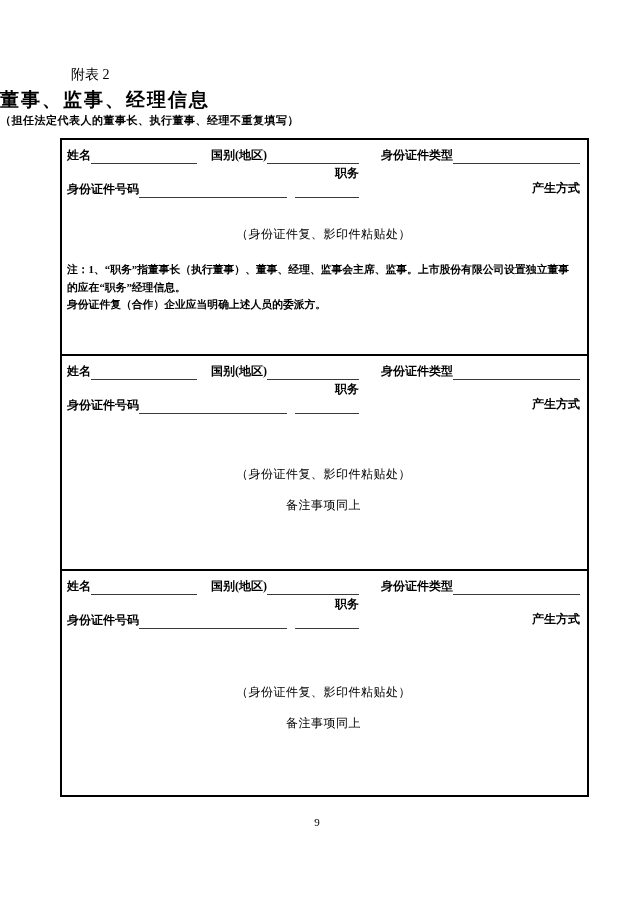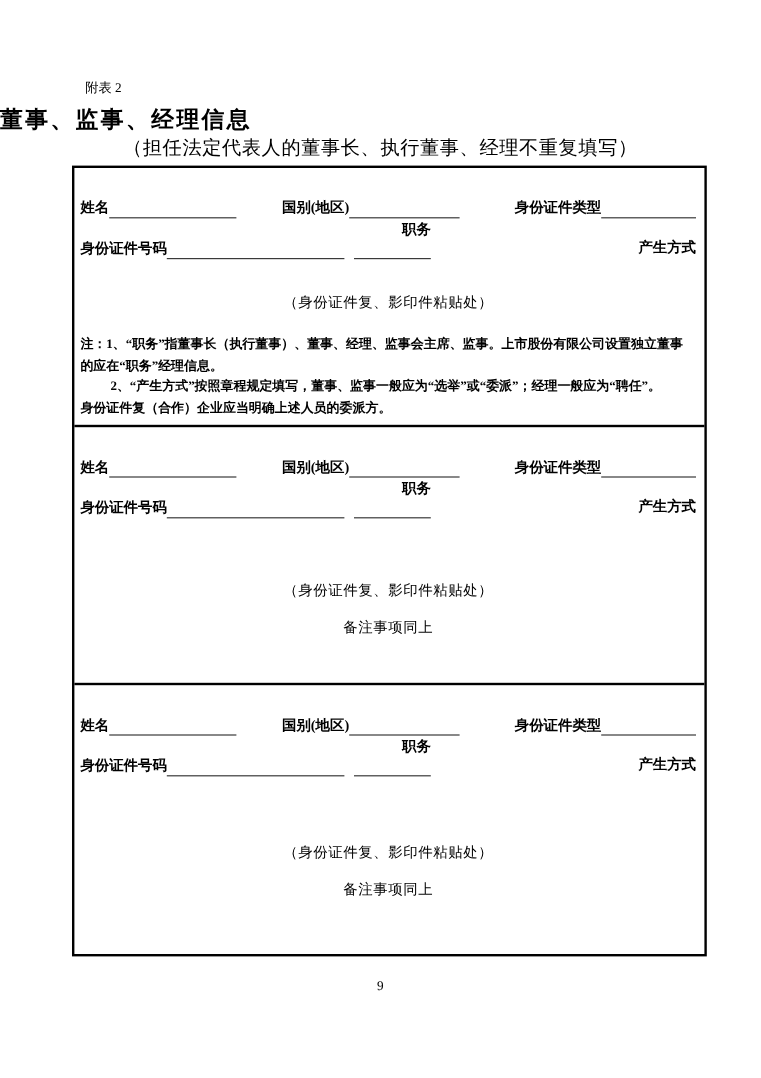--- a/index.html
+++ b/index.html
@@ -3,36 +3,36 @@
 <meta charset="utf-8">
 <style>
   html,body{margin:0;padding:0;background:#fff;}
   body{
     width:634px;height:898px;
     font-family:"Liberation Serif","DejaVu Serif",serif;
     color:#000;
   }
   .page{position:relative;width:634px;height:898px;background:#fff;overflow:hidden;}
 
-  .appendix{position:absolute;left:71px;top:66px;font-size:11px;}
+  .appendix{position:absolute;left:71px;top:66px;font-size:14px;}
   .doc-title{position:absolute;left:0;right:0;top:87px;text-align:left;
     font-size:19px;font-weight:bold;letter-spacing:2px;}
-  .doc-subtitle{position:absolute;left:0;right:0;top:113px;text-align:center;
-    font-size:16px;font-weight:400;letter-spacing:.5px;}
+  .doc-subtitle{position:absolute;left:0;right:0;top:113px;
+    font-size:11px;font-weight:700;letter-spacing:.5px;}
 
   .form-table{position:absolute;left:60px;top:138px;width:529px;height:659px;
     box-sizing:border-box;border:2px solid #000;display:flex;flex-direction:column;}
   .form-section{box-sizing:border-box;padding:6px 7px 0 5px;overflow:hidden;}
   .sec-1{height:216px;border-bottom:2px solid #000;}
   .sec-2{height:215px;border-bottom:2px solid #000;}
   .sec-3{flex:1;}
 
   .field-row{display:flex;align-items:flex-end;font-size:12px;font-weight:600;
     line-height:18px;white-space:nowrap;}
-  .row-1{margin-top:18px;gap:24px;}
+  .row-1{margin-top:0;}
   .row-2{margin-top:0;}
   .fgroup{display:flex;align-items:flex-end;}
   .fgroup.grow{flex:1;justify-content:space-between;}
   .blank{display:inline-block;height:15px;border-bottom:1px solid #3a3a3a;}
   .blank.grow{flex:1;}
   .b-name{width:106px;}
   .b-nat{width:92px;}
   .b-idnum{width:148px;}
   .b-pos{width:64px;}
   .g-nat{margin-left:14px;}
@@ -89,21 +89,20 @@
         </div>
         <div class="fgroup grow g-method">
           <span>产生方式</span>
             <span class="blank grow"></span>
         </div>
       </div>
       <div class="paste-line">（身份证件复、影印件粘贴处）</div>
       <div class="notes">
         <div class="note-line">注：1、“职务”指董事长（执行董事）、董事、经理、监事会主席、监事。上市股份有限公司设置独立董事</div>
         <div class="note-line">的应在“职务”经理信息。</div>
-        <div class="note-line note-indent">2、“产生方式”按照章程规定填写，董事、监事一般应为“选举”或“委派”；经理一般应为“聘任”。</div>
         <div class="note-line">身份证件复（合作）企业应当明确上述人员的委派方。</div>
       </div>
     </div>
 
     <div class="form-section sec-2">
       <div class="field-row row-1">
         <div class="fgroup">
           <span>姓名</span>
             <span class="blank b-name"></span>
         </div>

